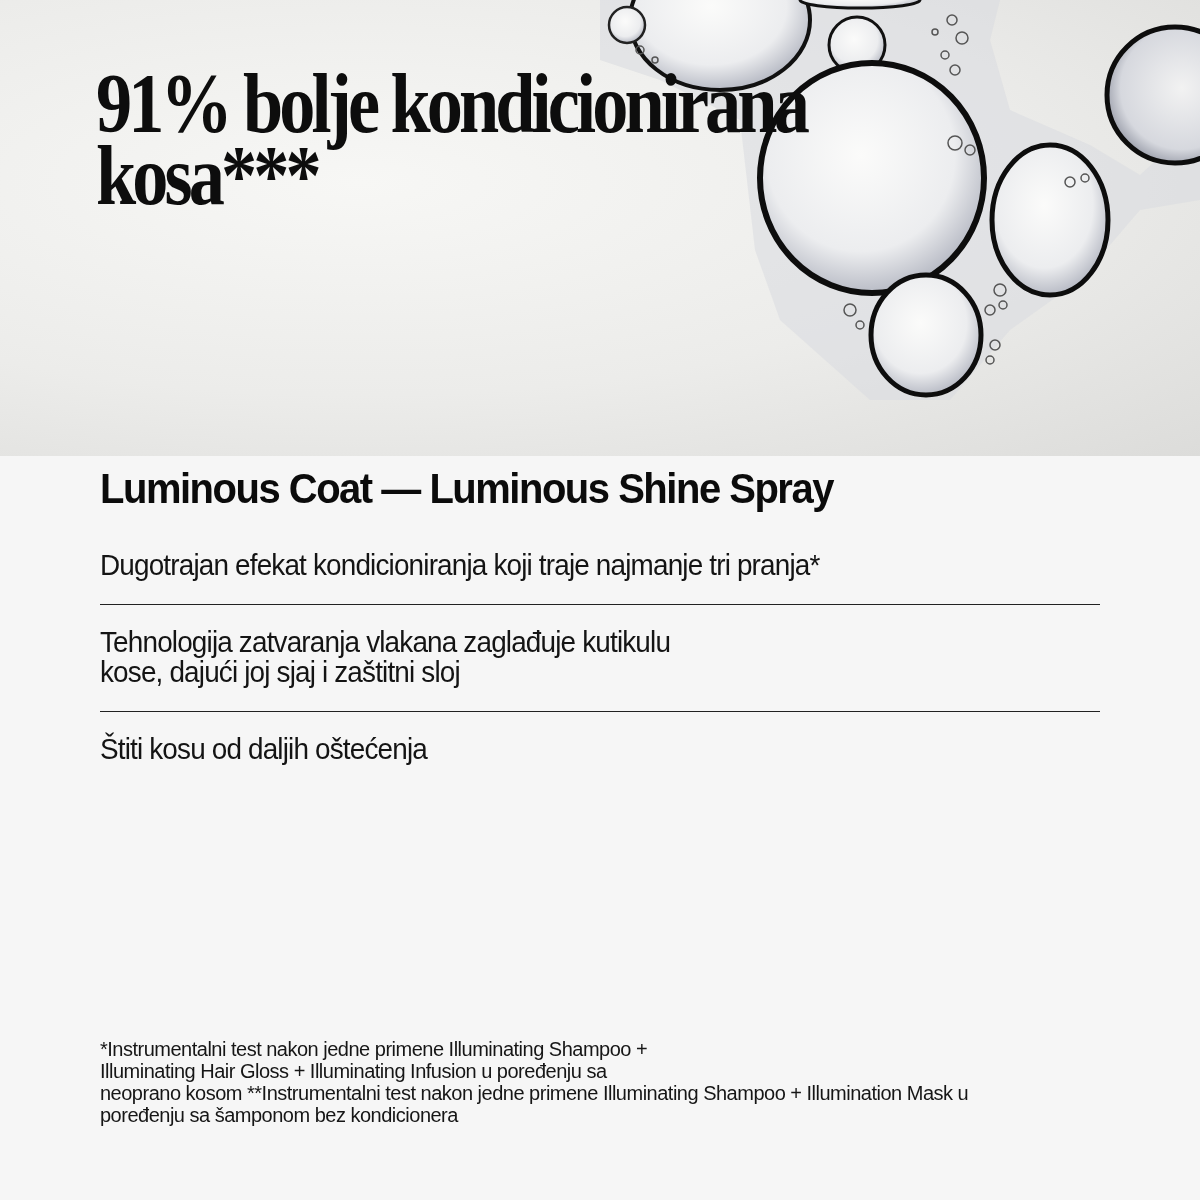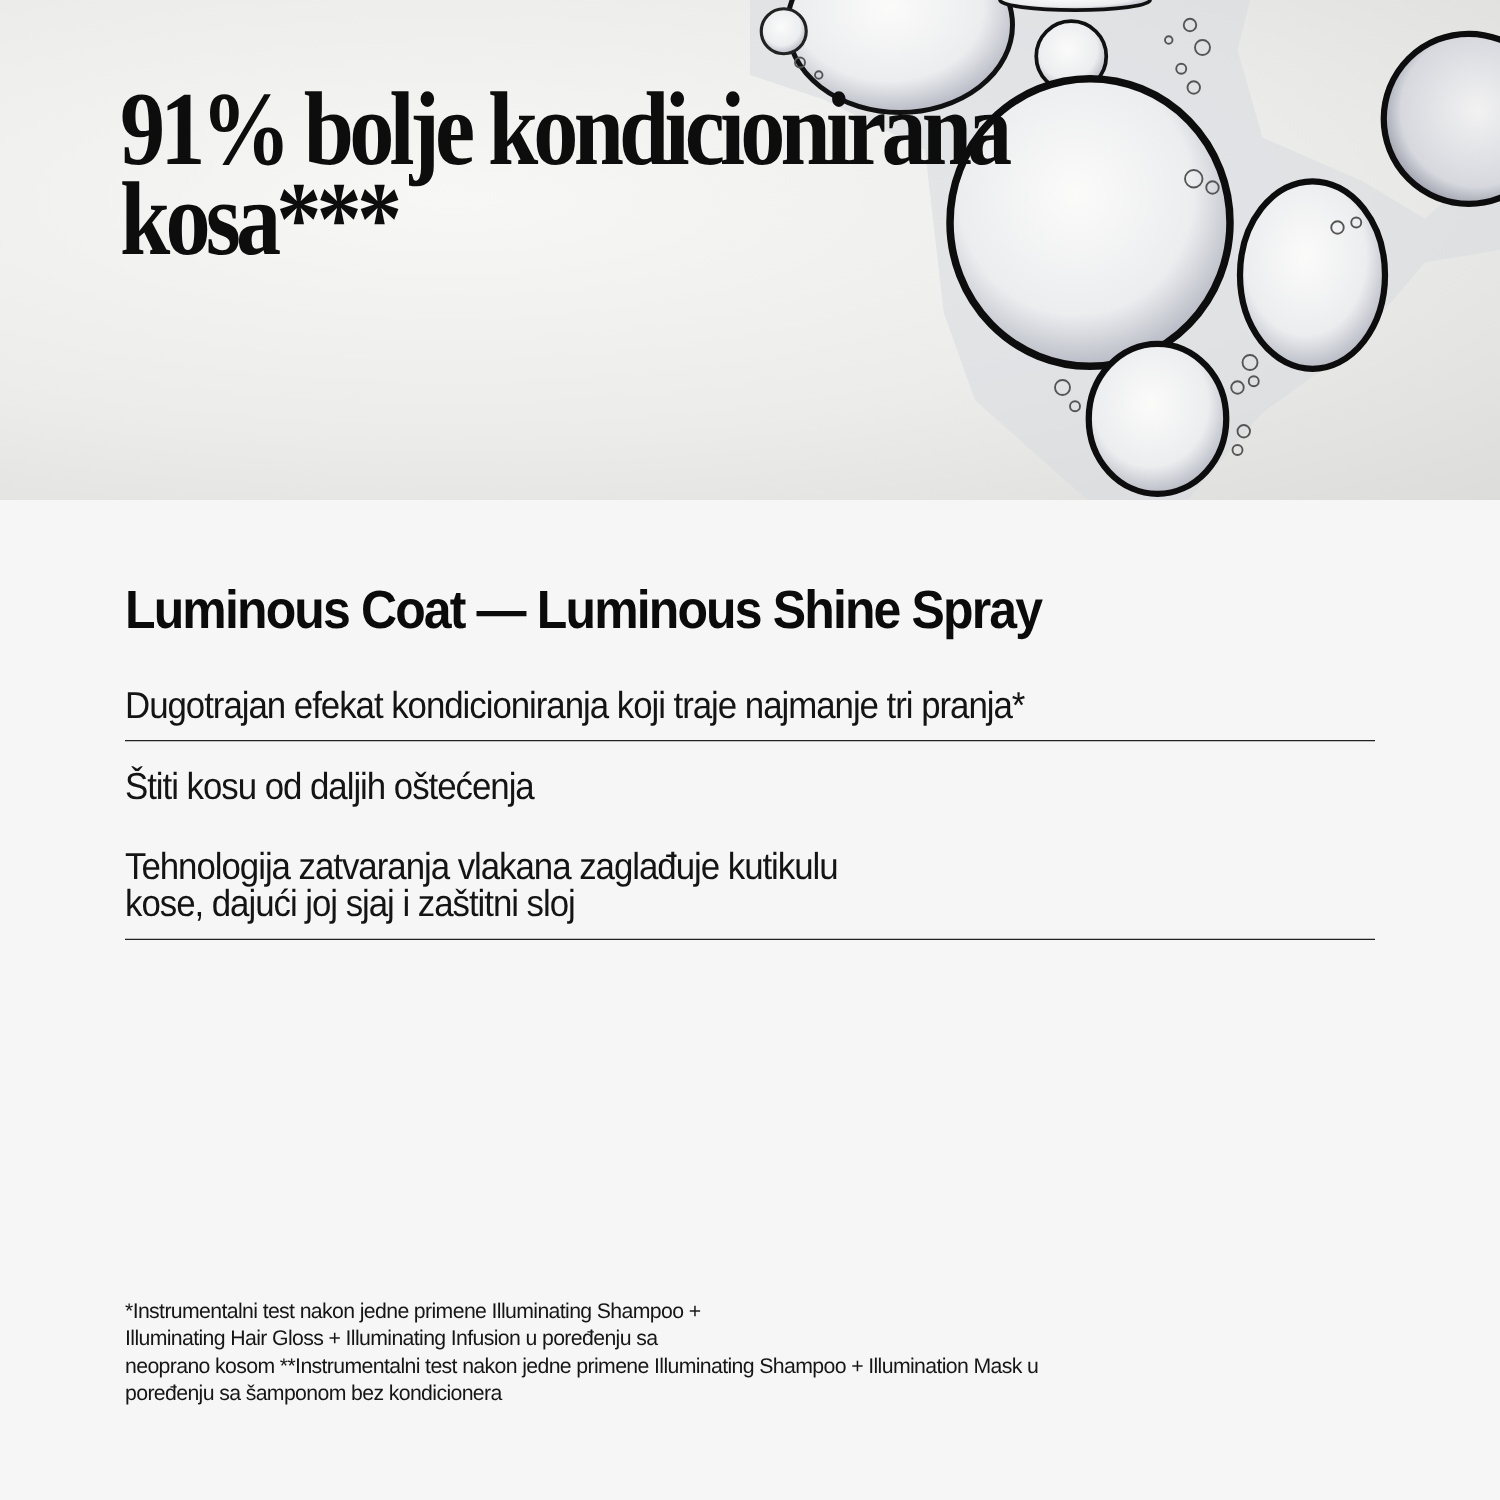--- a/index.html
+++ b/index.html
@@ -1,46 +1,46 @@
 <!DOCTYPE html>
 <html><head>
   <meta charset="utf-8">
   <style>
     * { margin: 0; padding: 0; box-sizing: border-box; }
     html, body { width: 1200px; height: 1200px; overflow: hidden; background: #f6f6f6; }
     body { position: relative; font-family: "Liberation Sans", sans-serif; color: #111; }
     .hero {
-      position: absolute; left: 0; top: 0; width: 1200px; height: 400px; overflow: hidden;
+      position: absolute; left: 0; top: 0; width: 1200px; height: 456px; overflow: hidden;
       background: radial-gradient(ellipse at 30% 40%, #f7f7f5 0%, #ececea 55%, #dcdcda 100%);
     }
     .hero svg { position: absolute; left: 0; top: 0; }
     .hero-title {
       position: absolute; left: 96px; top: 68px; width: 900px;
       font-family: "Liberation Serif", "DejaVu Serif", serif;
       font-size: 84px; line-height: 72px; letter-spacing: -4.5px; color: #0d0d0d;
       transform: scaleX(0.86); transform-origin: left top;
     }
     .content { position: absolute; left: 100px; top: 400px; width: 1000px; }
     .product-title {
       position: absolute; top: 64px; left: 0; font-size: 43px; font-weight: bold;
       letter-spacing: -1.6px; color: #0b0b0b; white-space: nowrap;
       transform: scaleX(0.93); transform-origin: left top;
     }
     .benefits { position: absolute; top: 140px; left: 0; width: 1000px; list-style: none; }
     .benefit {
       font-size: 30px; line-height: 30px; letter-spacing: -0.9px; color: #141414;
-      border-bottom: 1.5px solid #222; padding: 10px 0 12px 0;
+      border-bottom: 1.5px solid #222; padding: 10px 0 24px 0;
       transform-origin: left top;
     }
     .benefit span { display: inline-block; transform: scaleX(0.93); transform-origin: left top; white-space: pre-line; }
     .benefit.last { border-bottom: none; }
     .benefit + .benefit { padding-top: 22px; }
     .footnote {
       position: absolute; left: 100px; top: 1038px; width: 960px;
-      font-size: 17px; line-height: 22px; letter-spacing: -0.5px; color: #161616;
+      font-size: 20px; line-height: 22px; letter-spacing: -0.5px; color: #161616;
       white-space: pre-line;
     }
   </style>
 </head>
 <body>
 
 <div class="hero">
   <svg width="1200" height="400" viewBox="0 0 1200 400">
     <defs>
       <radialGradient id="bub" cx="45%" cy="40%" r="60%">
@@ -94,22 +94,22 @@
   <h1 class="hero-title">
     <span>91% bolje kondicionirana</span><br>
     <span>kosa***</span>
   </h1>
 </div>
 
 <div class="content">
   <h2 class="product-title">Luminous Coat — Luminous Shine Spray</h2>
   <ul class="benefits">
     <li class="benefit"><span>Dugotrajan efekat kondicioniranja koji traje najmanje tri pranja*</span></li>
-    <li class="benefit last"><span>Štiti kosu od daljih oštećenja</span></li>
     <li class="benefit"><span>Tehnologija zatvaranja vlakana zaglađuje kutikulu
 kose, dajući joj sjaj i zaštitni sloj</span></li>
+    <li class="benefit last"><span>Štiti kosu od daljih oštećenja</span></li>
   </ul>
 </div>
 
 <p class="footnote">*Instrumentalni test nakon jedne primene Illuminating Shampoo +
  Illuminating Hair Gloss + Illuminating Infusion u poređenju sa
  neoprano kosom **Instrumentalni test nakon jedne primene Illuminating Shampoo + Illumination Mask u
 poređenju sa šamponom bez kondicionera</p>
 
 </body></html>

